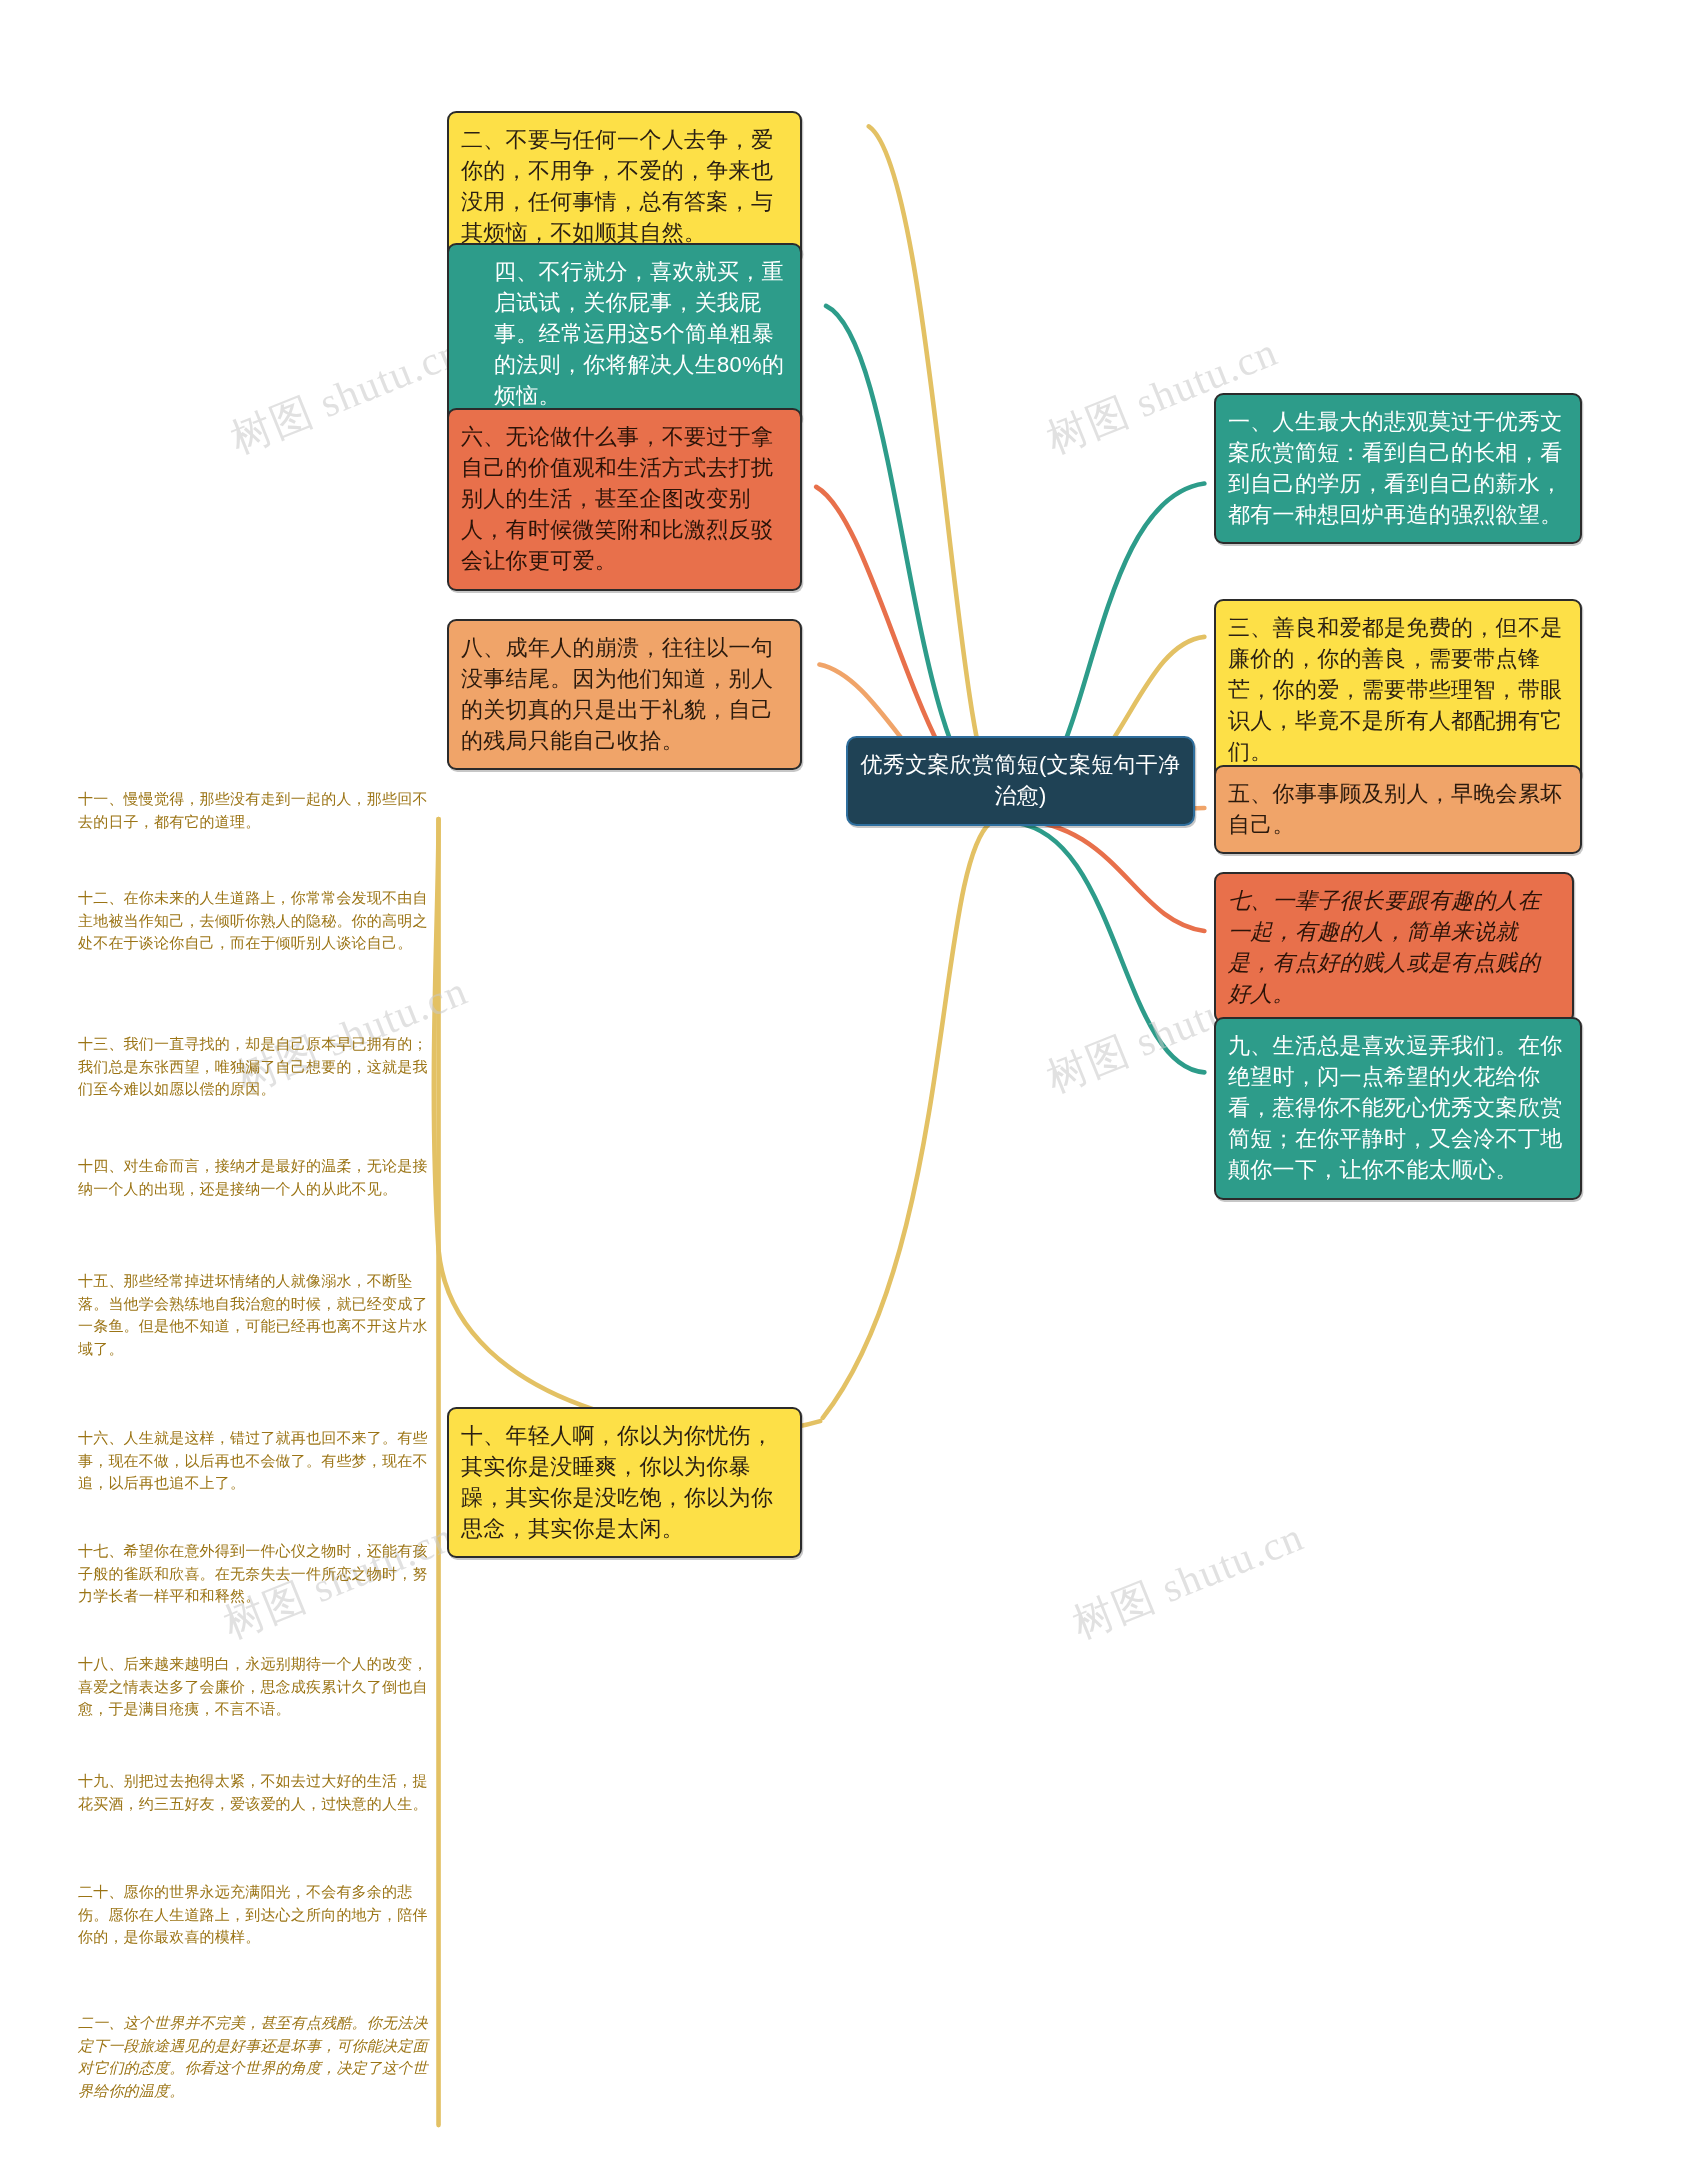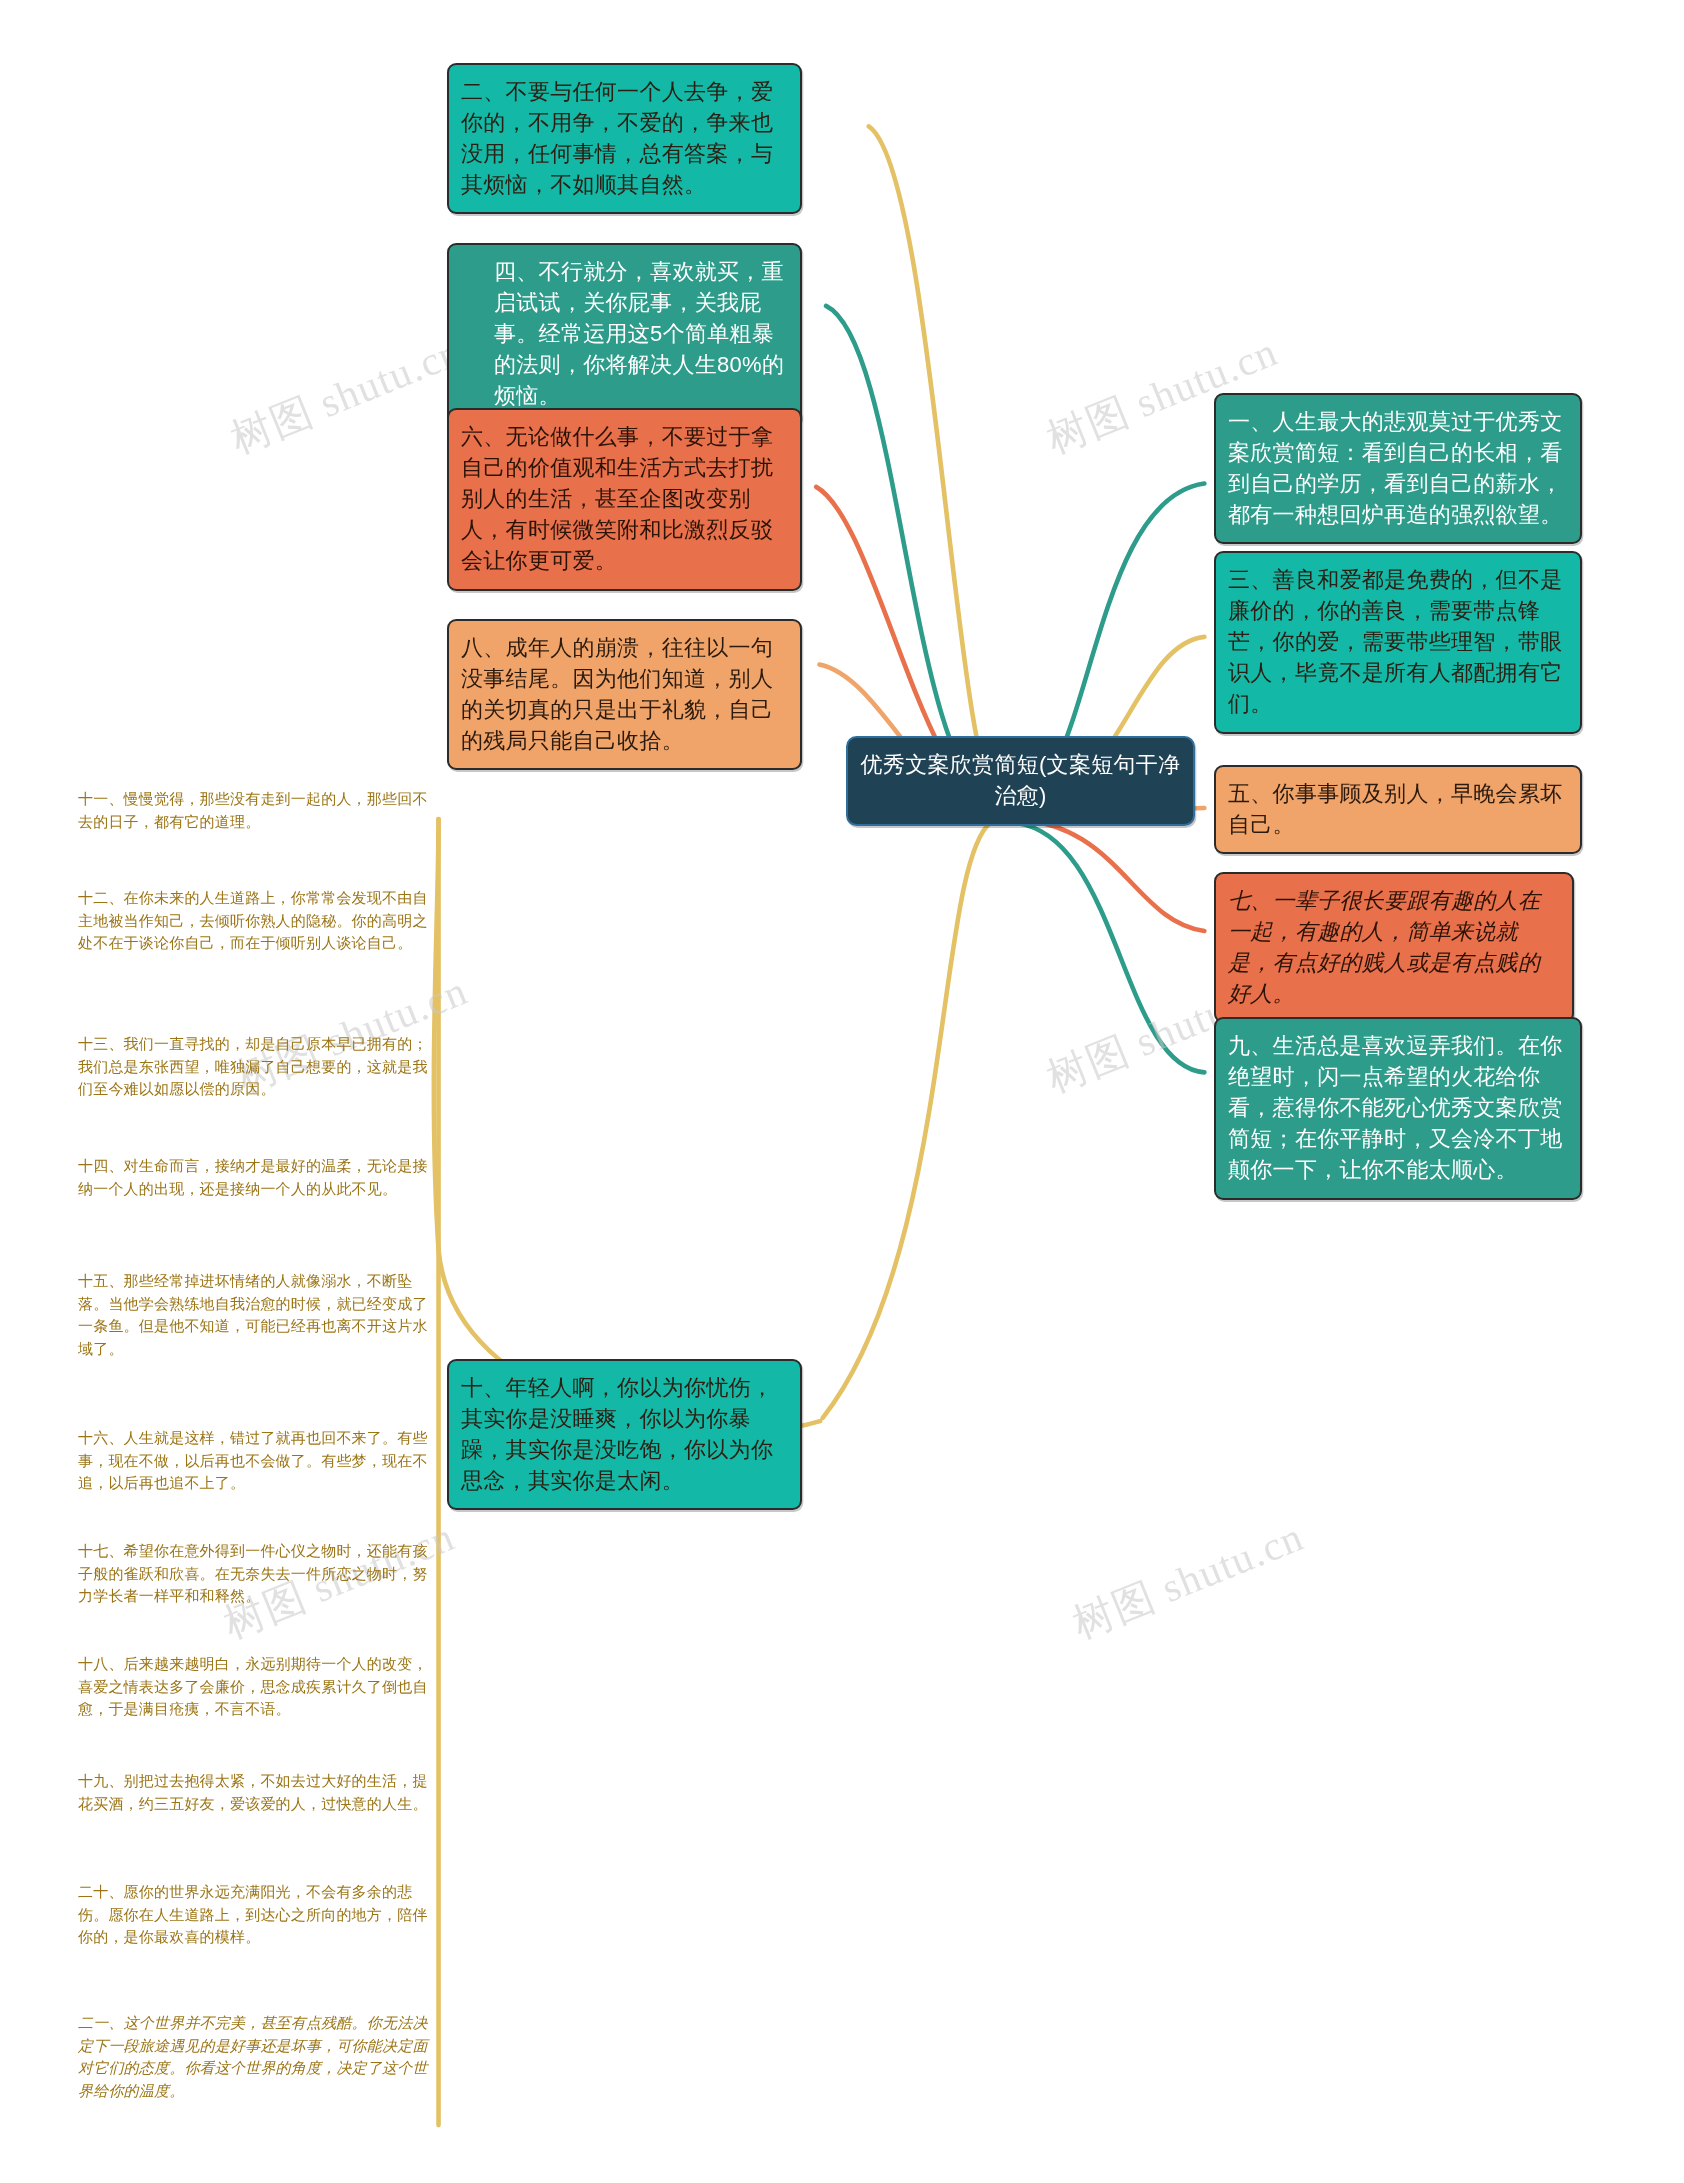--- a/index.html
+++ b/index.html
@@ -41,21 +41,21 @@
   .node.dark{
     background:#1f4255;
     border-color:#2f6f9e;
     color:#ffffff;
     text-align:center;
     font-size:22px;
     line-height:1.45;
     border-radius:10.5px;
   }
   .node.green{background:#2d9c8a;color:#ffffff;}
-  .node.yellow{background:#14b8a6;color:#2b2013;}
+  .node.yellow{background:#fde047;color:#2b2013;margin-top:48px;}
   .node.orange{background:#f0a469;color:#2b1a0d;}
   .node.red{background:#e8704b;color:#2b1308;}
 
   
   .leaf{
     position:absolute;
     color:#9b7415;
     font-size:15px;
     line-height:1.5;
     letter-spacing:0.2px;

